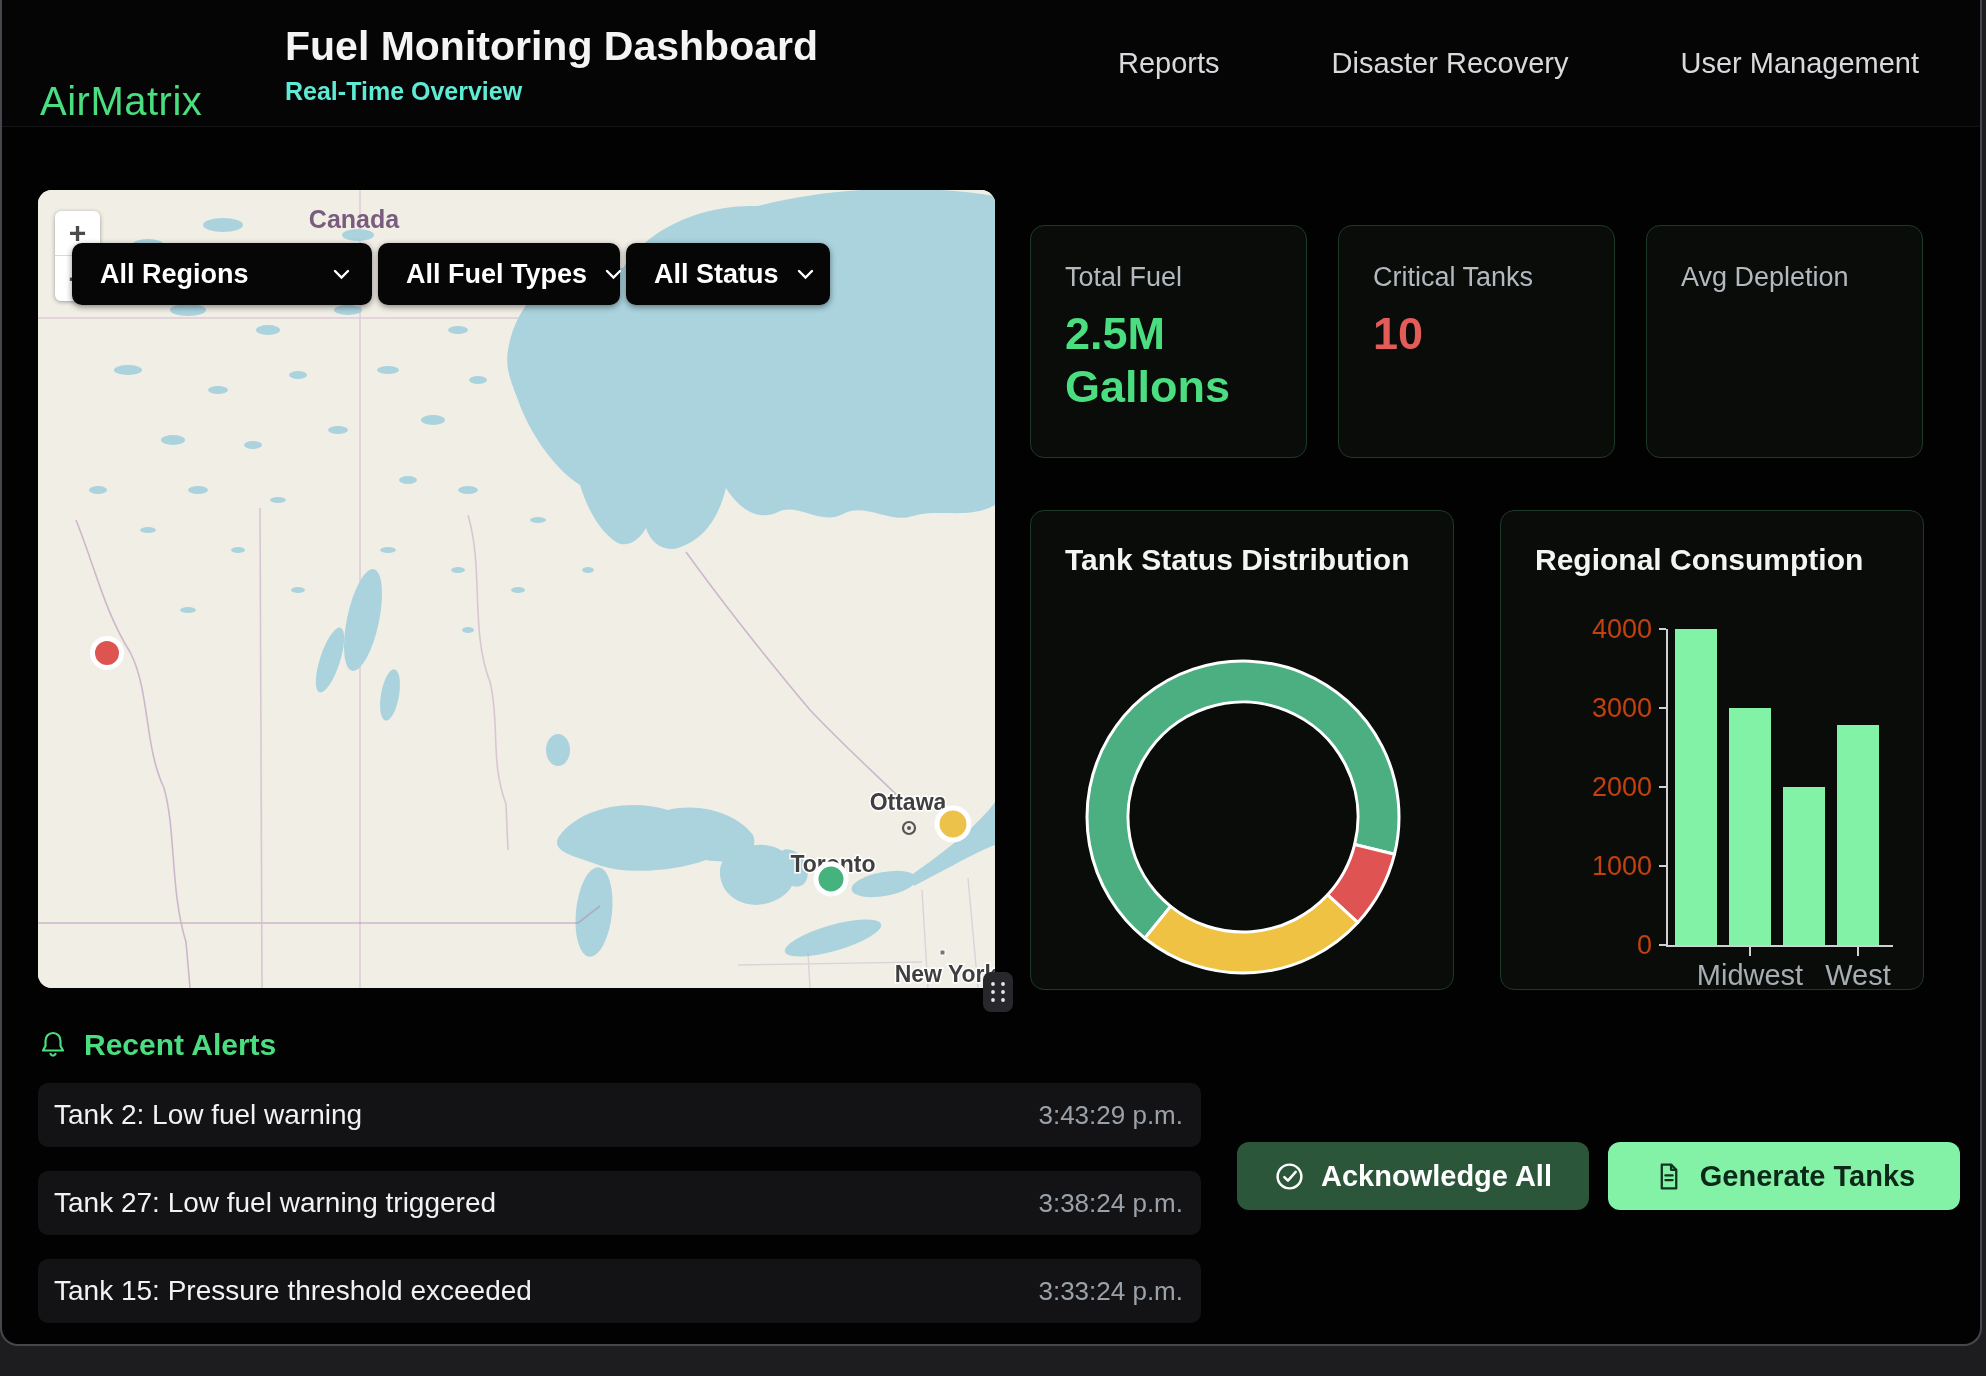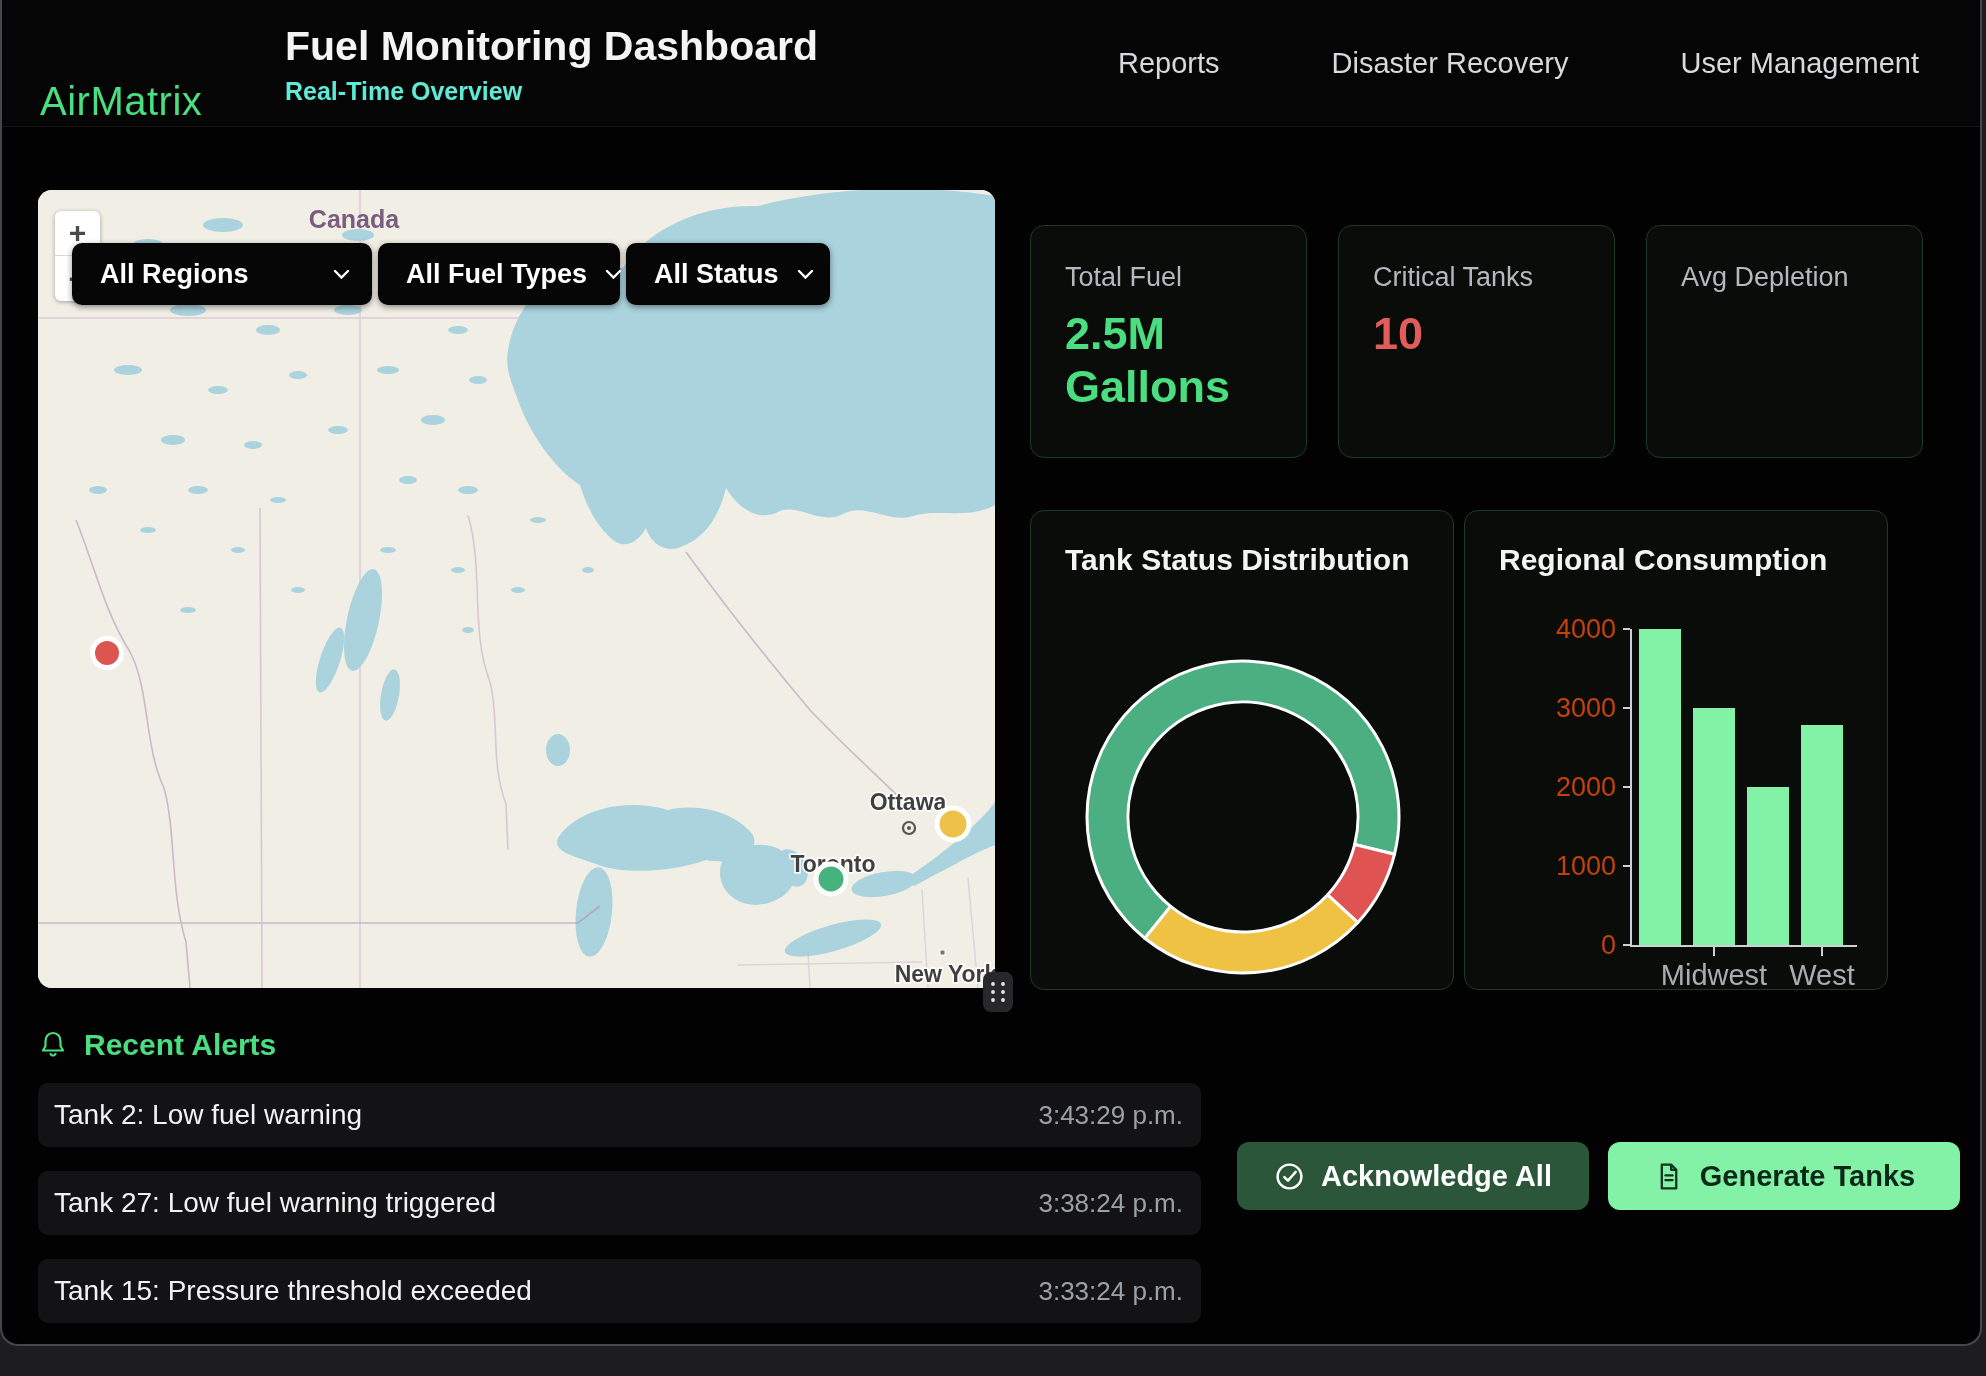--- a/index.html
+++ b/index.html
@@ -43,21 +43,21 @@
              border:1px solid #1d3a29;border-radius:14px;box-sizing:border-box;padding:36px 0 0 34px;}
   .sc-1{left:1028px;}.sc-2{left:1336px;}.sc-3{left:1644px;}
   .stat-label{font-size:27px;color:#b4b8bf;}
   .stat-value{margin-top:14px;font-size:45px;font-weight:bold;line-height:1.18;max-width:210px;}
   .sc-3 .stat-value{max-width:158px;overflow-wrap:anywhere;}
   .v-green{color:#4ade80;}.v-red{color:#e25c5a;}.v-amber{color:#e8ba3f;}
 
   
   .chart-card{position:absolute;top:510px;width:424px;height:480px;background:#0a0c0a;
               border:1px solid #1d3a29;border-radius:14px;box-sizing:border-box;}
-  .cc-a{left:1028px;}.cc-b{left:1462px;}
+  .cc-a{left:1028px;}.cc-b{left:1498px;}
   .chart-title{position:absolute;left:34px;top:32px;font-size:30px;font-weight:bold;color:#f4f4f5;}
   .donut{position:absolute;left:42px;top:136px;}
   .bar-plot{position:absolute;left:165px;top:118px;width:225px;height:316px;
             border-left:2px solid #cdd0d4;border-bottom:2px solid #cdd0d4;}
   .bar{position:absolute;bottom:0;width:42px;background:#82f2a6;}
   .ytick-label{position:absolute;transform:translate(-100%,-50%);left:-16px;font-size:27px;color:#c2410c;}
   .ytick-mark{position:absolute;left:-9px;width:7px;height:2px;background:#cdd0d4;}
   .xtick-mark{position:absolute;width:2px;height:9px;background:#cdd0d4;}
   .xtick-label{position:absolute;transform:translateX(-50%);font-size:29px;color:#a7adb3;white-space:nowrap;}
 

